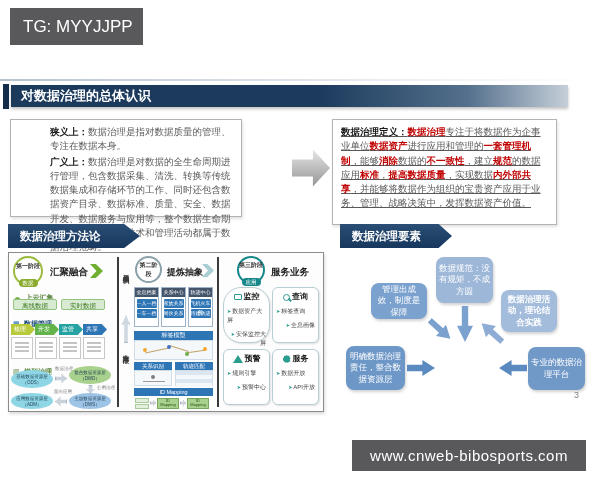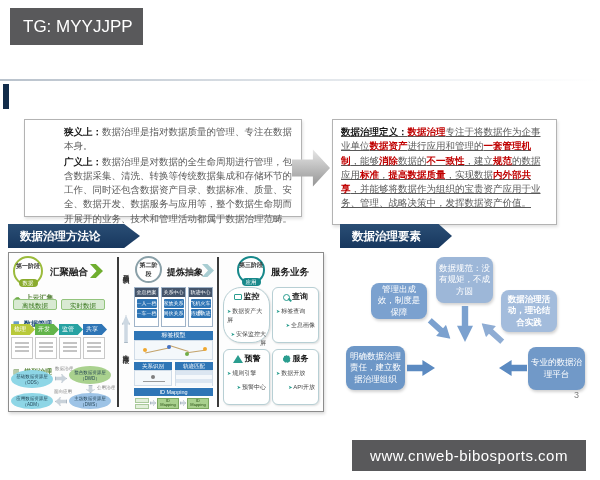--- a/index.html
+++ b/index.html
@@ -16,21 +16,21 @@
             background:linear-gradient(90deg,#b9c2cc,#eef1f4 70%,#ffffff);}
   .title-accent{left:3px;top:84px;width:6px;height:25px;background:#122c4a;}
   .title-bar{left:11px;top:85px;width:557px;height:22px;line-height:22px;padding-left:10px;
              box-sizing:border-box;color:#fff;font-weight:bold;font-size:13px;
              background:linear-gradient(90deg,#1b3a5c 0%,#1b3a5c 55%,#54708c 82%,#c5cfd9 100%);
              box-shadow:0 2px 3px rgba(0,0,0,.25);}
 
   
   .def-box{background:#fff;border:1px solid #b3b3b3;box-sizing:border-box;padding:5px 8px;
            font-size:9.5px;line-height:1.5;box-shadow:1px 2px 3px rgba(0,0,0,.12);}
-  .def-left{left:24px;top:119px;width:278px;height:98px;padding-left:39px;}
+  .def-left{left:10px;top:119px;width:232px;height:98px;padding-left:39px;}
   .def-right{left:332px;top:119px;width:225px;height:106px;text-decoration:underline;}
   .def-p{margin:0 0 1px 0;}
   .b{font-weight:bold;color:#1a1a1a;}
   .rb{font-weight:bold;color:#c00000;}
   .big-arrow{left:292px;top:147px;width:38px;height:42px;
              background:linear-gradient(180deg,#ececec,#8f8f8f);
              clip-path:polygon(0 30%,55% 30%,55% 6%,100% 50%,55% 94%,55% 70%,0 70%);}
 
   
   .section-banner{height:24px;line-height:24px;color:#fff;font-weight:bold;font-size:11.5px;
@@ -117,20 +117,21 @@
 </style>
 </head>
 <body>
 
 <div id="slide">
 
   <div class="abs tg-badge">TG: MYYJJPP</div>
 
   <div class="abs top-rule"></div>
   <div class="abs title-accent"></div>
+  <div class="abs title-bar">对数据治理的总体认识</div>
 
   <div class="abs def-box def-left">
     <p class="def-p"><span class="b">狭义上：</span><span>数据治理是指对数据质量的管理、专注在数据本身。</span></p>
     <p class="def-p"><span class="b">广义上：</span><span>数据治理是对数据的全生命周期进行管理，包含数据采集、清洗、转换等传统数据集成和存储环节的工作、同时还包含数据资产目录、数据标准、质量、安全、数据开发、数据服务与应用等，整个数据生命期而开展开的业务、技术和管理活动都属于数据治理范畴。</span></p>
   </div>
   <div class="abs big-arrow"></div>
   <div class="abs def-box def-right">
     <p class="def-p"><span class="b">数据治理定义：</span><span class="rb">数据治理</span><span>专注于将数据作为企事业单位</span><span class="rb">数据资产</span><span>进行应用和管理的</span><span class="rb">一套管理机制</span><span>，能够</span><span class="rb">消除</span><span>数据的</span><span class="rb">不一致性</span><span>，建立</span><span class="rb">规范</span><span>的数据应用</span><span class="rb">标准</span><span>，</span><span class="rb">提高数据质量</span><span>，实现数据</span><span class="rb">内外部共享</span><span>，并能够将数据作为组织的宝贵资产应用于业务、管理、战略决策中，发挥数据资产价值。</span></p>
   </div>
 
@@ -285,21 +286,21 @@
       <div class="svc-hd"><span class="ticon icon-gear"></span><span>服务</span></div>
       <div class="svc-it">数据开放</div>
       <div class="svc-it it2">API开放</div>
     </div>
   </div>
 
   <div class="abs elems">
     <div class="abs node" style="left:106px;top:5px;width:57px;height:46px;background:#9db7d8;">数据规范：没有规矩，不成方圆</div>
     <div class="abs node" style="left:41px;top:31px;width:56px;height:36px;background:#7ba1cf;">管理出成效，制度是保障</div>
     <div class="abs node" style="left:171px;top:38px;width:56px;height:42px;background:#a3bcdc;font-weight:bold;">数据治理活动，理论结合实践</div>
-    <div class="abs node" style="left:16px;top:94px;width:59px;height:44px;background:#6d97c7;">明确数据治理责任，建立数据治理组织</div>
+    <div class="abs node" style="left:16px;top:94px;width:59px;height:44px;background:#6d97c7;">明确数据治理责任，整合数据资源层</div>
     <div class="abs node" style="left:198px;top:95px;width:57px;height:43px;background:#7199c8;">专业的数据治理平台</div>
 
     <div class="barr sarr-d" style="left:127px;top:54px;width:16px;height:36px;background:#7ba1cf;"></div>
     <div class="barr sarr-r" style="left:96px;top:70px;width:28px;height:15px;background:#7ba1cf;transform:rotate(42deg);"></div>
     <div class="barr sarr-l" style="left:148px;top:73px;width:28px;height:15px;background:#8fadd4;transform:rotate(42deg);"></div>
     <div class="barr sarr-r" style="left:77px;top:108px;width:28px;height:16px;background:#5b8ac1;"></div>
     <div class="barr sarr-l" style="left:169px;top:108px;width:28px;height:16px;background:#5b8ac1;"></div>
 
   </div>
 

